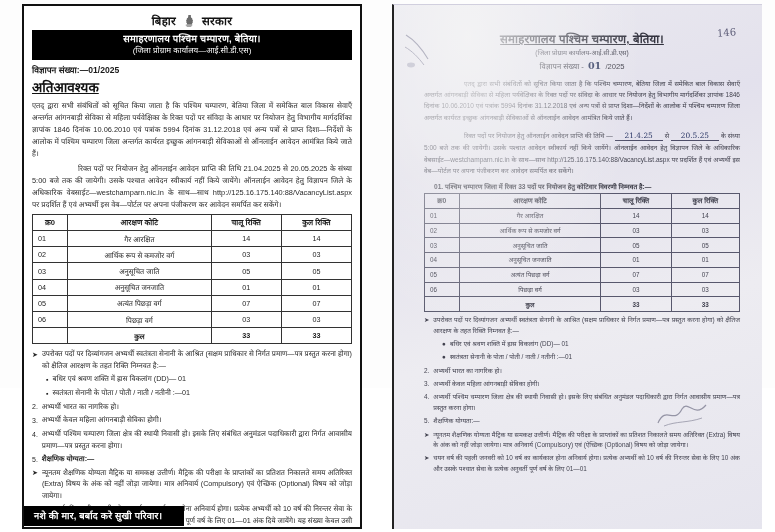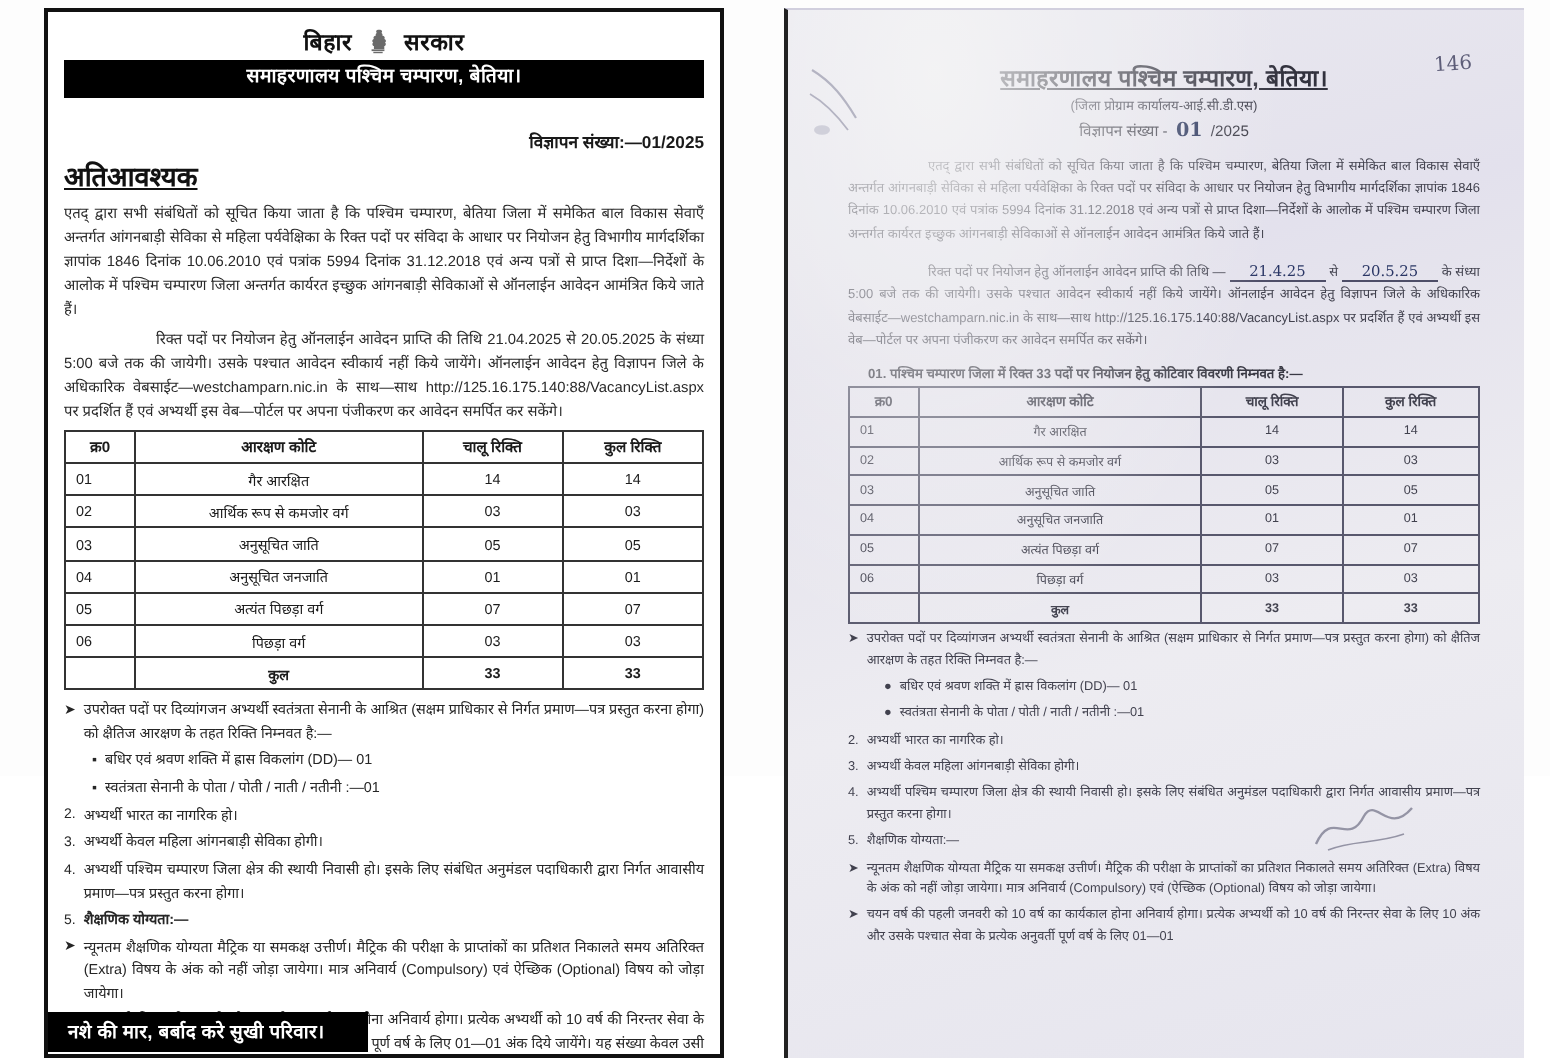--- a/index.html
+++ b/index.html
@@ -46,25 +46,25 @@
   .l-banner {
     background: #000;
     color: #fff;
     text-align: center;
     padding: 3px 4px 4px 4px;
     line-height: 1.25;
   }
   .l-banner .b1 { font-size: 9.6px; font-weight: bold; letter-spacing: .2px; }
   .l-banner .b2 { font-size: 8px; margin-top: 1px; }
   .l-advno {
-    text-align: right;
+    text-align: left;
     font-size: 8.6px;
     font-weight: bold;
     color: #1a1a1a;
-    margin-top: 16px;
+    margin-top: 4px;
   }
   .l-urgent {
     font-size: 13.5px;
     font-weight: bold;
     color: #111;
     text-decoration: underline;
     margin: 2px 0 4px 0;
   }
   .l-para {
     font-size: 7.4px;
@@ -245,20 +245,21 @@
           <path d="M12 1.5c-.9 0-1.6.7-1.6 1.6 0 .5.2.9.6 1.2-.6.3-1 .9-1 1.6 0 .3.1.6.2.8-.7-.1-1.4.2-1.8.8-.4.6-.3 1.4.1 1.9-.8.2-1.4.9-1.4 1.7 0 .6.3 1.1.8 1.4-.5.4-.8 1-.7 1.6.1.7.6 1.2 1.3 1.4v2.6h8.9v-2.6c.7-.2 1.2-.7 1.3-1.4.1-.6-.2-1.2-.7-1.6.5-.3.8-.8.8-1.4 0-.8-.6-1.5-1.4-1.7.4-.5.5-1.3.1-1.9-.4-.6-1.1-.9-1.8-.8.1-.2.2-.5.2-.8 0-.7-.4-1.3-1-1.6.4-.3.6-.7.6-1.2 0-.9-.7-1.6-1.6-1.6z" fill="#333"></path>
           <rect x="6.5" y="18.3" width="11" height="1.5" fill="#333"></rect>
           <rect x="8" y="20.4" width="8" height="1.2" fill="#333"></rect>
         </svg>
       </span>
       <span>सरकार</span>
     </div>
 
     <div class="l-banner">
       <div class="b1">समाहरणालय पश्चिम चम्पारण, बेतिया।</div>
+      <div class="b2">(जिला प्रोग्राम कार्यालय—आई.सी.डी.एस)</div>
     </div>
 
     <div class="l-advno">विज्ञापन संख्या:—01/2025</div>
     <div class="l-urgent">अतिआवश्यक</div>
 
     <p class="l-para">एतद् द्वारा सभी संबंधितों को सूचित किया जाता है कि पश्चिम चम्पारण, बेतिया जिला में समेकित बाल विकास सेवाएँ अन्तर्गत आंगनबाड़ी सेविका से महिला पर्यवेक्षिका के रिक्त पदों पर संविदा के आधार पर नियोजन हेतु विभागीय मार्गदर्शिका ज्ञापांक 1846 दिनांक 10.06.2010 एवं पत्रांक 5994 दिनांक 31.12.2018 एवं अन्य पत्रों से प्राप्त दिशा—निर्देशों के आलोक में पश्चिम चम्पारण जिला अन्तर्गत कार्यरत इच्छुक आंगनबाड़ी सेविकाओं से ऑनलाईन आवेदन आमंत्रित किये जाते हैं।</p>
     <p class="l-para indent">रिक्त पदों पर नियोजन हेतु ऑनलाईन आवेदन प्राप्ति की तिथि 21.04.2025 से 20.05.2025 के संध्या 5:00 बजे तक की जायेगी। उसके पश्चात आवेदन स्वीकार्य नहीं किये जायेंगे। ऑनलाईन आवेदन हेतु विज्ञापन जिले के अधिकारिक वेबसाईट—westchamparn.nic.in के साथ—साथ http://125.16.175.140:88/VacancyList.aspx पर प्रदर्शित हैं एवं अभ्यर्थी इस वेब—पोर्टल पर अपना पंजीकरण कर आवेदन समर्पित कर सकेंगे।</p>
 
 
     <table class="vac">

